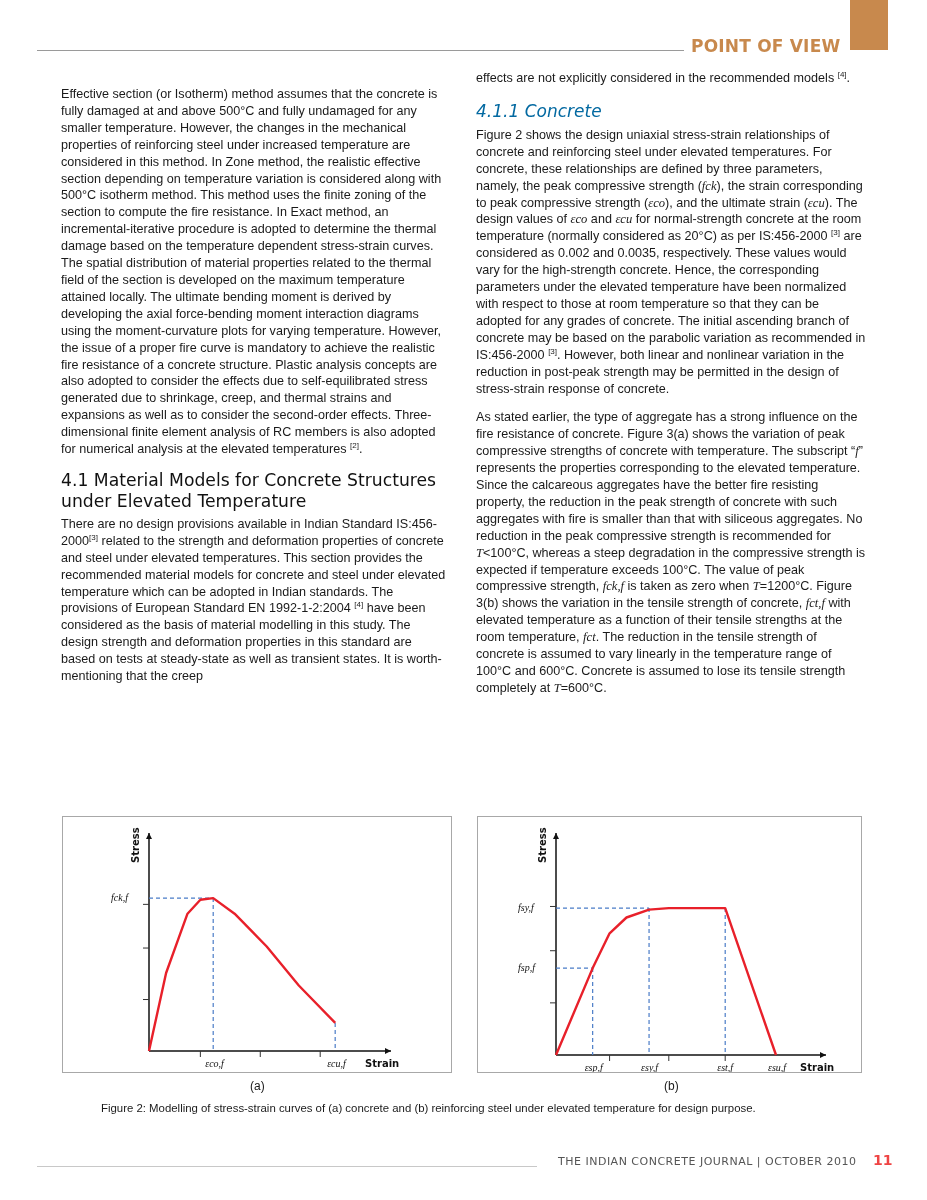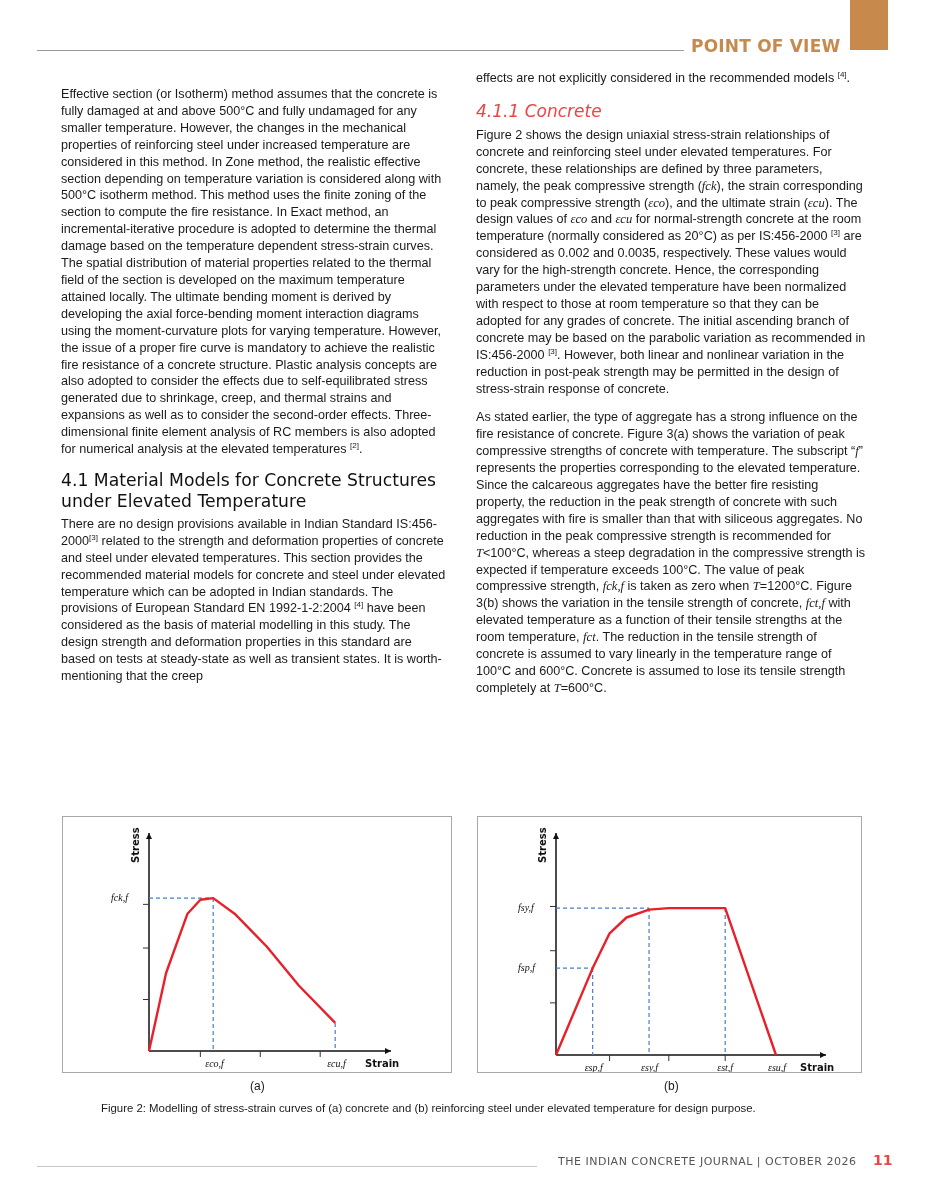--- a/index.html
+++ b/index.html
@@ -9,21 +9,21 @@
   .section-tag { position: absolute; left: 691px; top: 36px; font-family: "DejaVu Sans", sans-serif;
                  font-weight: bold; font-size: 17px; color: #c8894d; letter-spacing: 0.2px; }
   .tag-block { position: absolute; left: 850px; top: 0; width: 38px; height: 50px; background: #c8894d; }
 
   .col { position: absolute; top: 86px; width: 388px; font-size: 12.6px; line-height: 16.9px; }
   .col.left { left: 61px; }
   .col.right { left: 476px; top: 70px; width: 392px; }
   .col p { margin: 0 0 12px 0; }
   .col h2 { font-family: "DejaVu Sans", sans-serif; font-weight: normal; font-size: 17.2px; margin: 0 0 4px 0; line-height: 22px; color: #111; }
   .col h2.h41 { line-height: 21px; margin-top: 6px; }
-  .col h3 { font-family: "DejaVu Sans", sans-serif; font-weight: normal; font-style: italic; font-size: 17px; margin: 14px 0 6px 0; line-height: 20px; color: #ef4444; }
+  .col h3 { font-family: "DejaVu Sans", sans-serif; font-weight: normal; font-style: italic; font-size: 17px; margin: 14px 0 6px 0; line-height: 20px; color: #0369a1; }
   sup { font-size: 8px; vertical-align: 5px; line-height: 0; }
   .sym { font-family: "Liberation Serif", serif; font-style: italic; }
 
   .fig { position: absolute; top: 816px; width: 388px; height: 255px; border: 1px solid #a8a8a8; background: #fff; }
   .fig.a { left: 62px; }
   .fig.b { left: 477px; width: 383px; }
   .fig svg { width: 100%; height: 100%; display: block; }
   .fig-sub { position: absolute; top: 1079px; font-size: 12px; }
   .fig-caption { position: absolute; left: 101px; top: 1102px; font-size: 11.4px; color: #1a1a1a; }
 
@@ -100,14 +100,14 @@
       <text x="163.06" y="254" font-size="10" font-style="italic" font-family="Liberation Serif, serif" fill="#111">εsy,f</text>
       <text x="239.2" y="254" font-size="10" font-style="italic" font-family="Liberation Serif, serif" fill="#111">εst,f</text>
       <text x="289.96000000000004" y="254" font-size="10" font-style="italic" font-family="Liberation Serif, serif" fill="#111">εsu,f</text>
     </svg>
 </div>
 <div class="fig-sub" style="left:250px;">(a)</div>
 <div class="fig-sub" style="left:664px;">(b)</div>
 <div class="fig-caption">Figure 2: Modelling of stress-strain curves of (a) concrete and (b) reinforcing steel under elevated temperature for design purpose.</div>
 
 <div class="footer-rule"></div>
-<div class="footer-journal">THE INDIAN CONCRETE JOURNAL | OCTOBER 2026</div>
+<div class="footer-journal">THE INDIAN CONCRETE JOURNAL | OCTOBER 2010</div>
 <div class="footer-page">11</div>
 
 </body></html>

